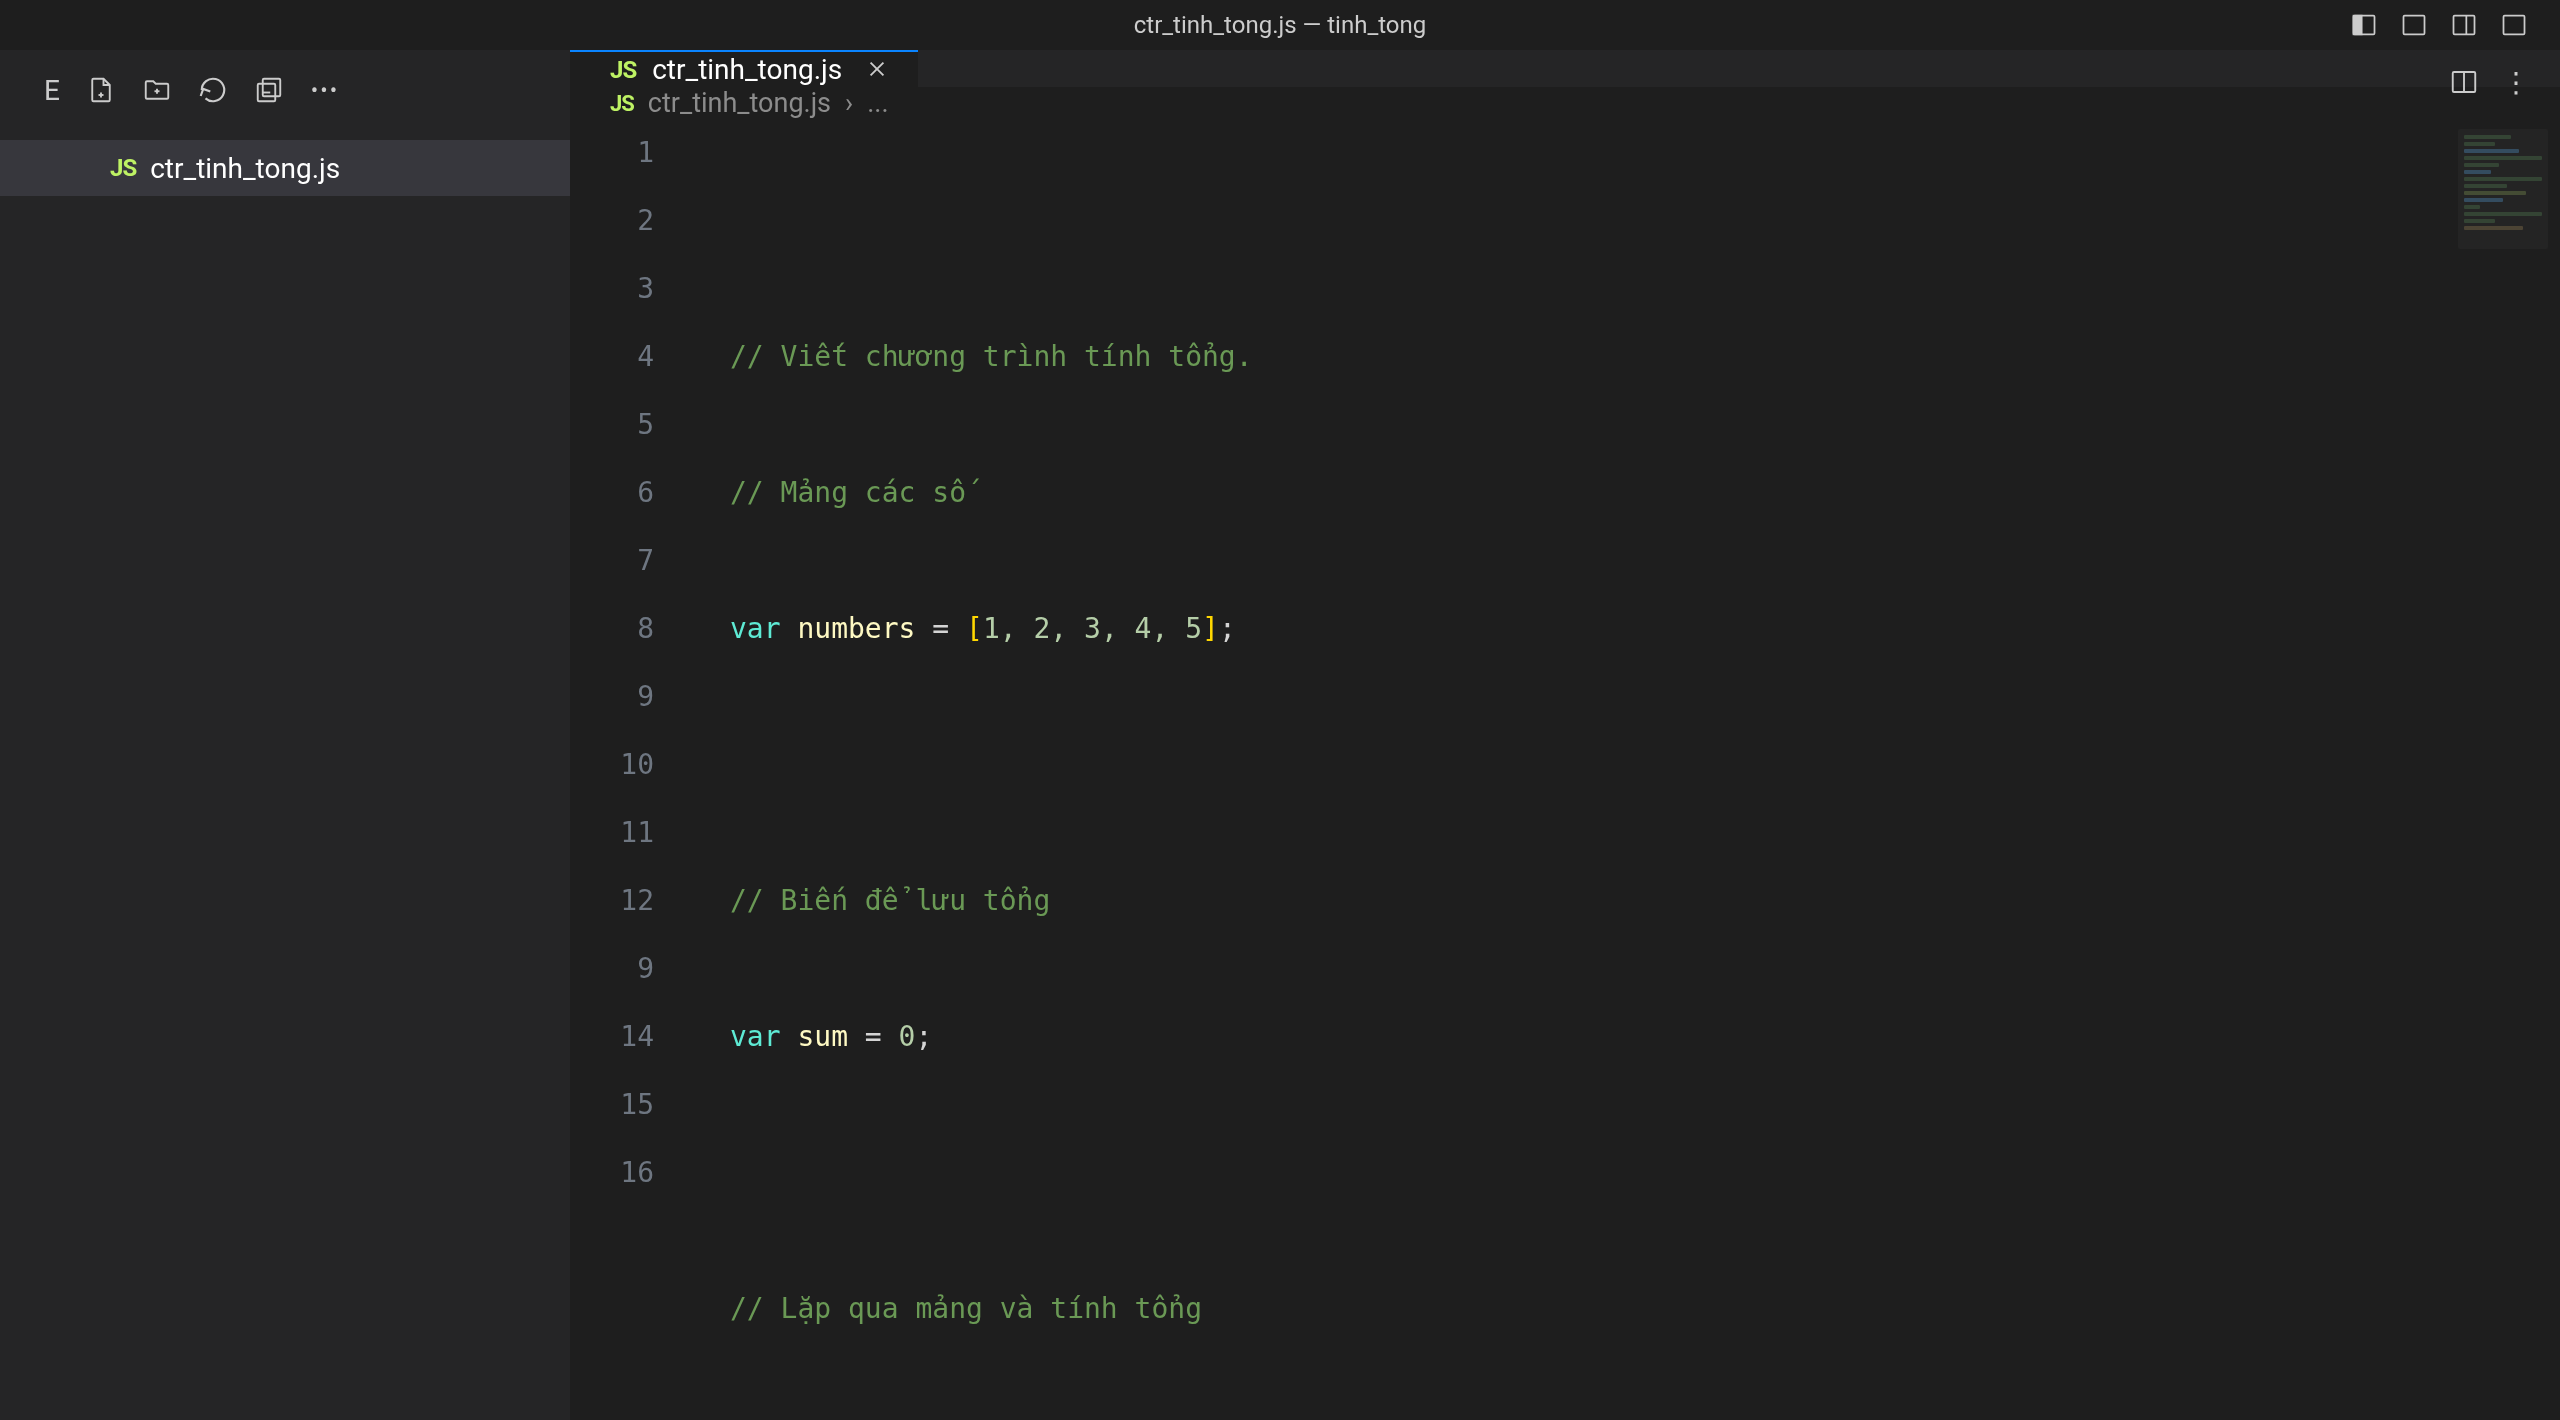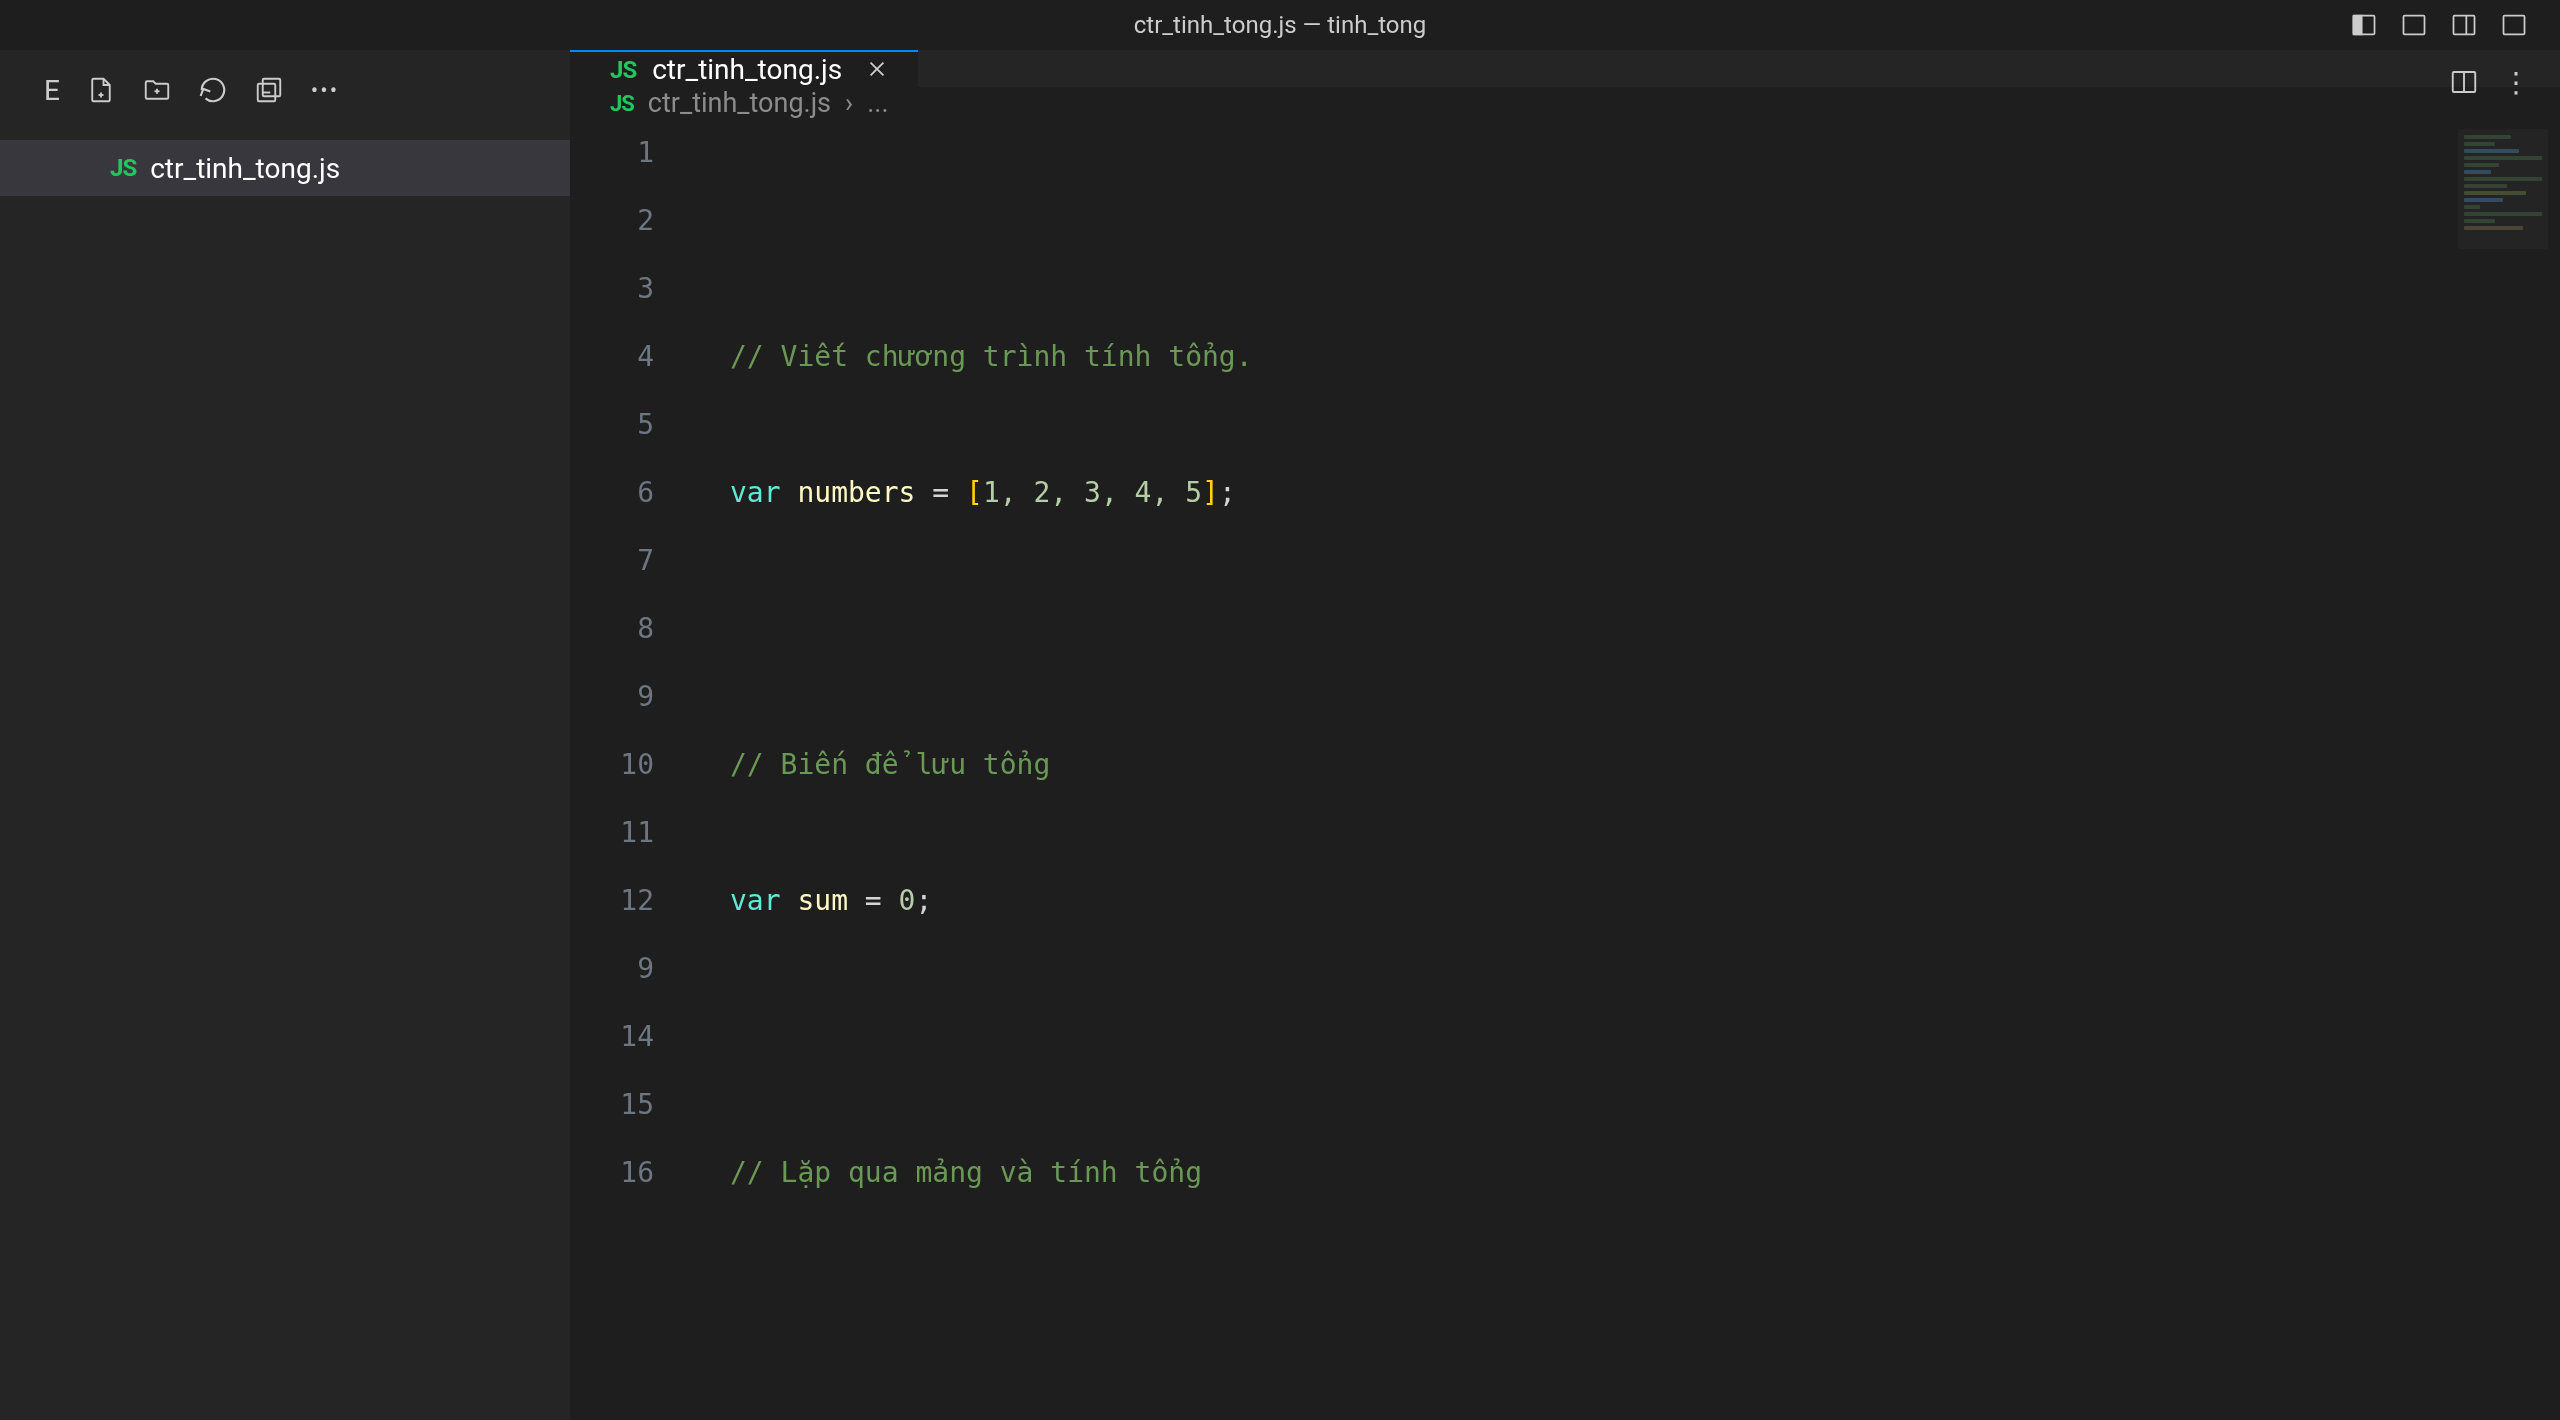--- a/index.html
+++ b/index.html
@@ -73,21 +73,21 @@
     height: 56px;
     display: flex;
     align-items: center;
     padding-left: 110px;
     gap: 14px;
     font-size: 28px;
     background: #37373d;
     color: #ffffff;
   }
   .js-badge {
-    color: #22c55e;
+    color: #bef264;
     font-weight: 700;
     font-size: 24px;
     letter-spacing: -1px;
   }
   .editor-panel {
     flex: 1;
     background: #1e1e1e;
     display: flex;
     flex-direction: column;
     position: relative;
@@ -299,20 +299,21 @@
           <div>11</div>
           <div>12</div>
           <div>9</div>
           <div>14</div>
           <div>15</div>
           <div>16</div>
         </div>
       <div class="code-lines">
 <div></div>
 <div><span class="tok-comment">// Viết chương trình tính tổng.</span></div>
+<div><span class="tok-comment">// Mảng các số</span></div>
 <div><span class="tok-keyword">var</span> <span class="tok-var">numbers</span><span class="tok-punct"> = </span><span class="tok-bracket">[</span><span class="tok-number">1, 2, 3, 4, 5</span><span class="tok-bracket">]</span><span class="tok-punct">;</span></div>
 <div></div>
 <div><span class="tok-comment">// Biến để lưu tổng</span></div>
 <div><span class="tok-keyword">var</span> <span class="tok-var">sum</span><span class="tok-punct"> = </span><span class="tok-number">0</span><span class="tok-punct">;</span></div>
 <div></div>
 <div><span class="tok-comment">// Lặp qua mảng và tính tổng</span></div>
 <div> </div>
 
 
 

